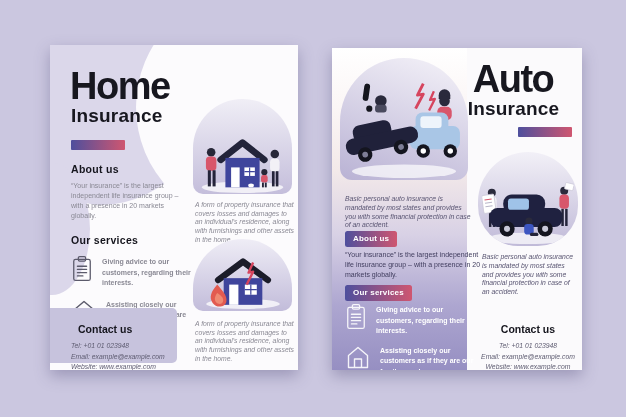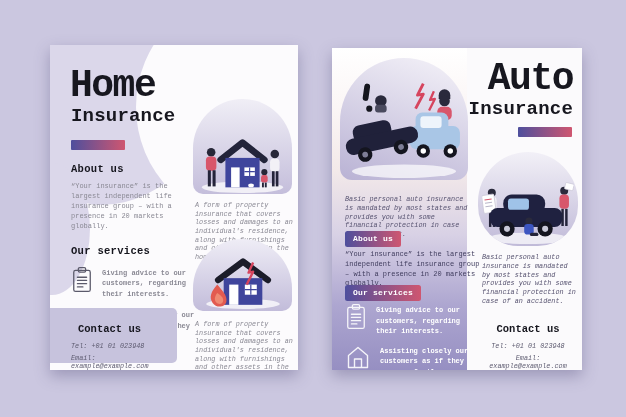--- a/index.html
+++ b/index.html
@@ -1,19 +1,19 @@
 <!DOCTYPE html>
 <html><head>
 <meta charset="utf-8">
 <style>
   html,body{margin:0;padding:0;}
   .stage{
     position:relative;width:626px;height:417px;overflow:hidden;
     background:#cbc7e0;
-    font-family:Liberation Mono, monospace;
+    font-family:Liberation Sans, sans-serif;
   }
   .flyer{position:absolute;box-shadow:0 6px 14px rgba(70,64,110,.35);overflow:hidden;}
   .flyer-left{left:50px;top:45px;width:248px;height:325px;background:#fcfbfd;}
   .flyer-right{
     left:332px;top:48px;width:250px;height:322px;
     background:linear-gradient(180deg,#ffffff 0%,#fbf6f6 18%,#f3e9e9 38%,#d8d1e5 58%,#ada6d0 80%,#968fc2 100%);
   }
   
   .lf-blob-a{position:absolute;left:-24px;top:-46px;width:196px;height:206px;background:#dbd7ea;border-radius:0 0 62% 38%/0 0 70% 52%;}
   .lf-blob-b{position:absolute;left:-36px;top:118px;width:76px;height:132px;background:#dbd7ea;border-radius:50%;}
@@ -37,21 +37,21 @@
   .lf-arch1{position:absolute;left:143px;top:54px;width:99px;height:95px;border-radius:50px 50px 10px 10px;background:linear-gradient(180deg,#f0eef6 0%,#c4bedb 100%);z-index:2;}
   .lf-desc1{position:absolute;left:145px;top:156px;width:100px;z-index:2;}
   .lf-arch2{position:absolute;left:143px;top:194px;width:99px;height:72px;border-radius:50px 50px 10px 10px;background:linear-gradient(180deg,#efedf6 0%,#c2bcda 100%);z-index:2;}
   .lf-desc2{position:absolute;left:145px;top:275px;width:100px;z-index:2;}
   .p-italic{font-size:6.8px;line-height:1.28;font-style:italic;color:#8a8994;margin:0;}
   .p-italic-dk{font-size:6.8px;line-height:1.3;font-style:italic;color:#575370;margin:0;}
 
   
   .rf-white-panel{position:absolute;left:135px;top:0;width:115px;height:322px;background:#fbfafc;}
   .rf-crash-arch{position:absolute;left:8px;top:10px;width:128px;height:122px;border-radius:64px 64px 12px 12px;background:linear-gradient(200deg,#f5f3f9 0%,#b9b2d4 100%);z-index:1;}
-  .rf-title{position:absolute;right:9px;top:12px;width:120px;text-align:right;z-index:2;}
+  .rf-title{position:absolute;right:9px;top:12px;width:120px;text-align:center;z-index:2;}
   .rf-bar{position:absolute;right:10px;top:79px;z-index:2;}
   .rf-intro{position:absolute;left:13px;top:147px;width:126px;z-index:2;}
   .badge{position:absolute;left:13px;padding:3px 8px 3.5px;font-size:8px;font-weight:800;color:#ffffff;background:linear-gradient(90deg,#4e4f9d,#cf5670);border-radius:2.5px;z-index:2;letter-spacing:.2px;}
   .rf-badge-about{top:183px;}
   .rf-badge-services{top:237px;}
   .rf-about{position:absolute;left:13px;top:202px;width:140px;font-size:7px;line-height:1.4;color:#403d5e;font-weight:500;z-index:2;margin:0;}
   .rf-services{position:absolute;left:13px;top:255px;width:130px;display:flex;flex-direction:column;gap:7px;z-index:2;}
   .rf-services .svc-row{margin:0;width:130px;}
   .rf-services .ic{color:#ffffff;opacity:.9;}
   .rf-services .svc-text{color:#ffffff;}

